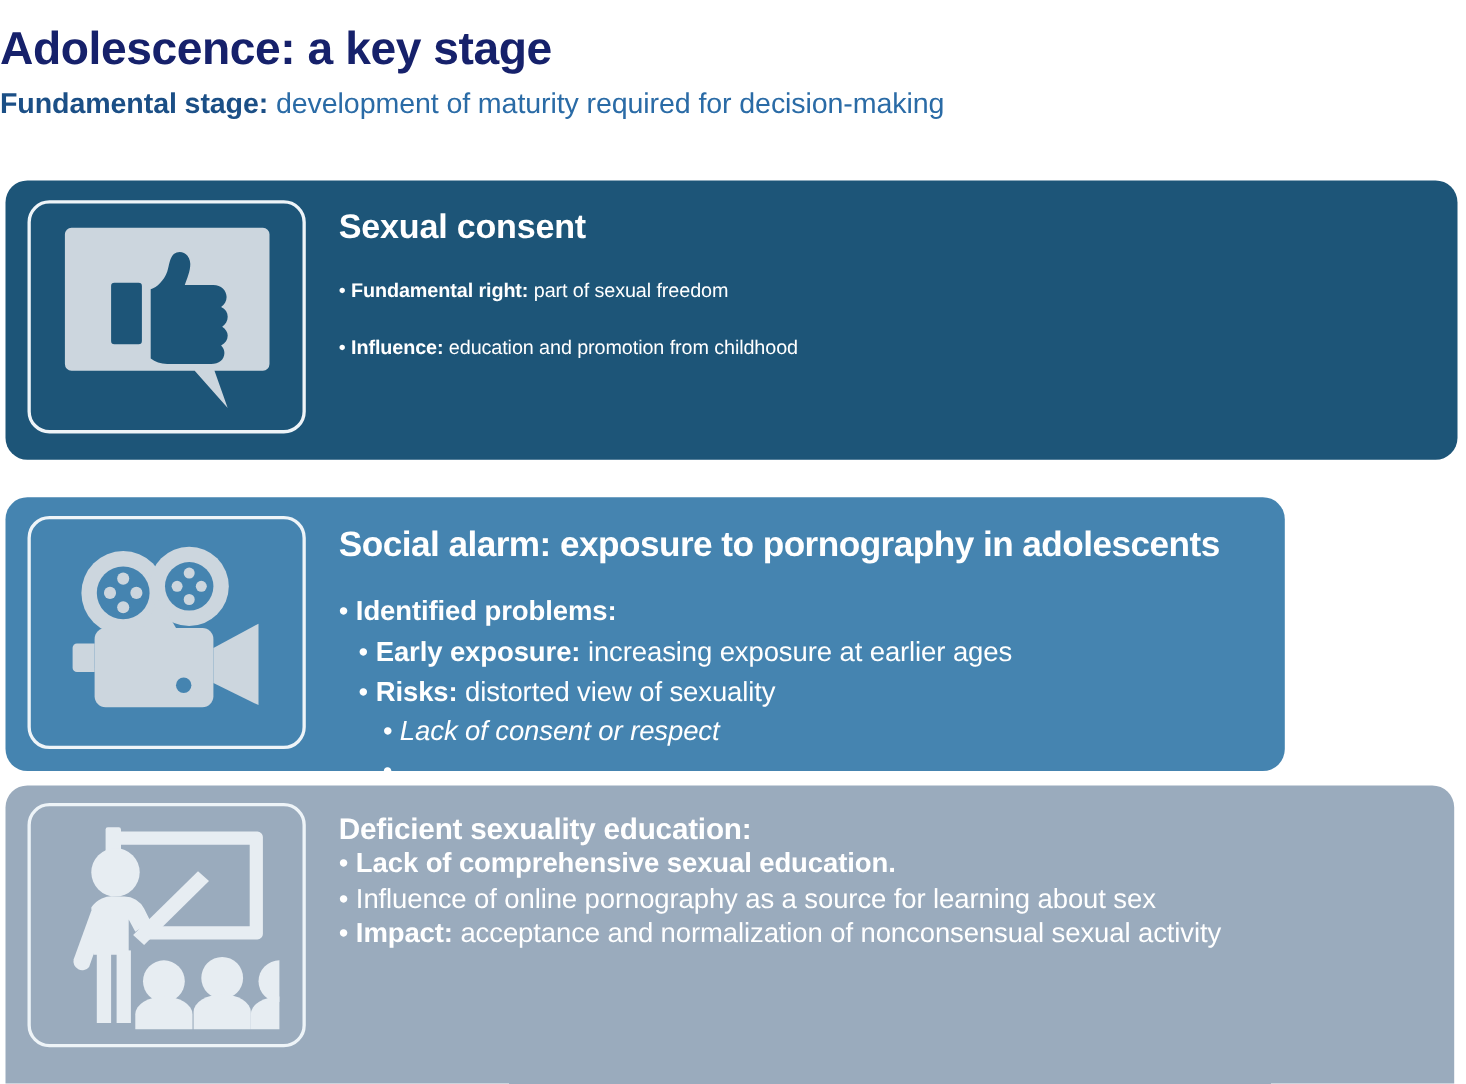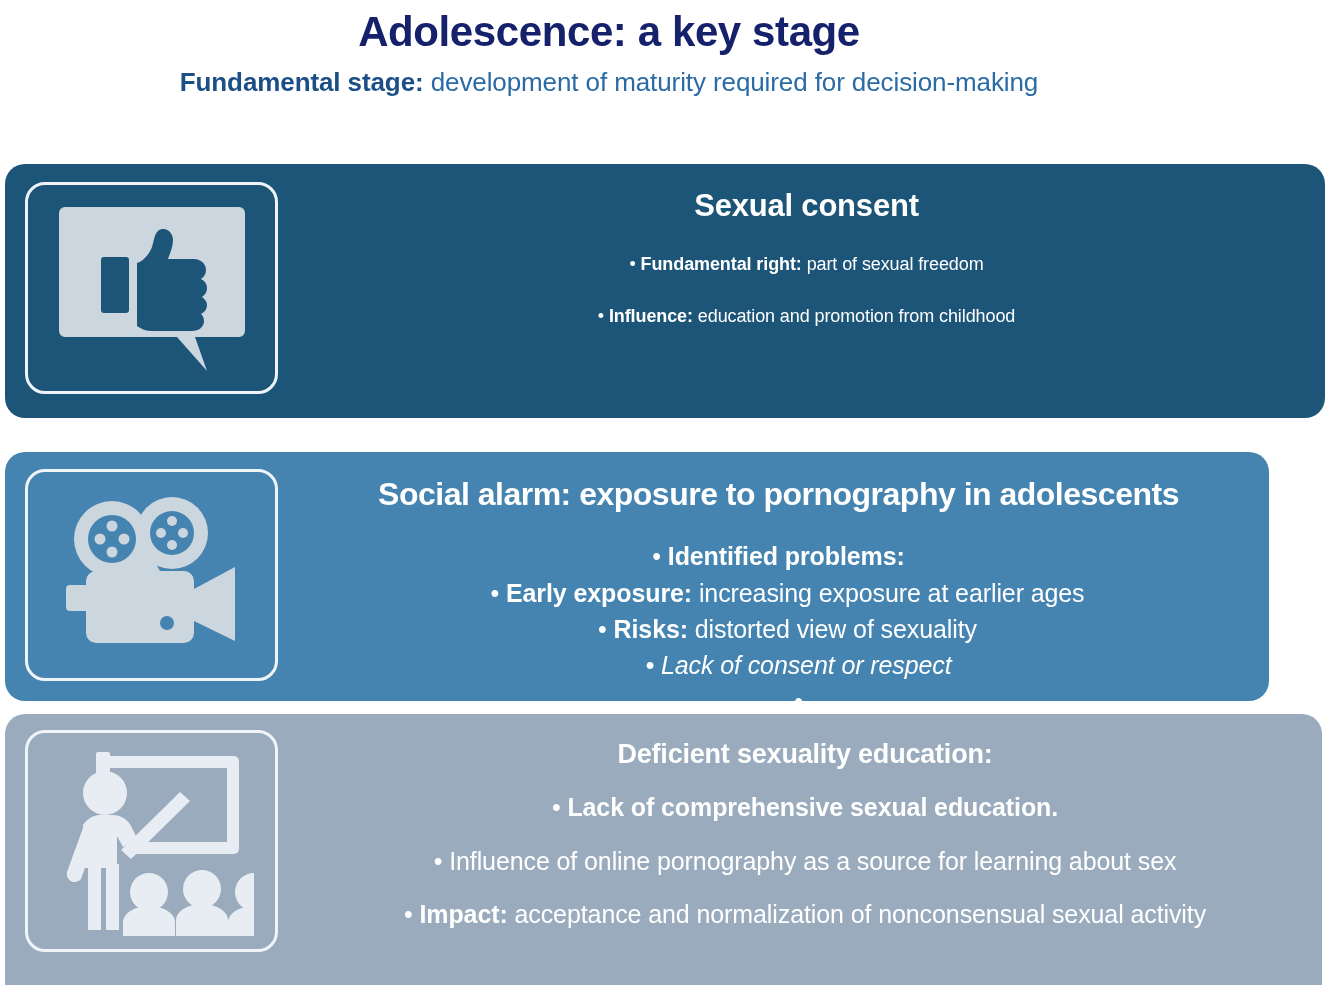--- a/index.html
+++ b/index.html
@@ -20,22 +20,21 @@
     background: #ffffff;
   }
 
   
   .header {
     position: absolute;
     top: 0;
     left: 0;
     width: 1218px;
     height: 150px;
-    text-align: center;
-    padding-top: 8px;
+    padding-top: 20px;
   }
 
   .slide-title {
     font-size: 42px;
     font-weight: bold;
     color: #16216b;
     letter-spacing: -0.4px;
     line-height: 1.15;
   }
 
@@ -62,21 +61,21 @@
 
   .card-1 {
     top: 164px;
     width: 1320px;
     height: 254px;
     background: #1d5578;
     border-radius: 20px;
   }
   .card-2 {
     top: 452px;
-    width: 1264px;
+    width: 1163px;
     height: 249px;
     background: #4584b0;
     border-radius: 20px;
   }
   .card-3 {
     top: 714px;
     width: 1317px;
     height: 275px;
     background: #9aabbd;
     border-radius: 20px 20px 0 0;
@@ -97,21 +96,20 @@
   .card-2 .icon-tile { height: 212px; margin-top: 17px; }
   .card-3 .icon-tile { height: 222px; margin-top: 16px; }
 
   .icon-tile svg { display: block; }
 
   
   .card-body {
     flex: 1 1 auto;
     padding: 16px 20px 0 30px;
     color: #ffffff;
-    text-align: center;
   }
 
   .card-heading {
     font-size: 31px;
     font-weight: bold;
     line-height: 1.2;
     letter-spacing: -0.2px;
   }
   .card-1 .card-heading { font-size: 31px; margin-top: 7px; }
   .card-2 .card-heading { font-size: 32px; margin-top: 7px; letter-spacing: -0.5px; }
@@ -129,21 +127,21 @@
   .card-1 .bullet:first-of-type { margin-top: 32px; }
 
   
   .card-2 .bullet { margin-top: 5px; font-size: 25px; }
   .card-2 .bullet.lvl0 { margin-top: 28px; margin-left: 0; }
   .card-2 .bullet.lvl1 { margin-left: 18px; }
   .card-2 .bullet.lvl2 { margin-left: 40px; font-style: italic; }
   .card-2 .bullet.clipped { margin-left: 40px; }
 
   
-  .card-3 .bullet { margin-top: 22px; font-size: 25px; }
+  .card-3 .bullet { font-size: 25px; }
   .card-3 .bullet:first-of-type { margin-top: 24px; }
 
   .hidden-overflow { overflow: hidden; }
 </style>
 </head>
 <body>
 
 <div class="slide">
 
   <div class="header">

